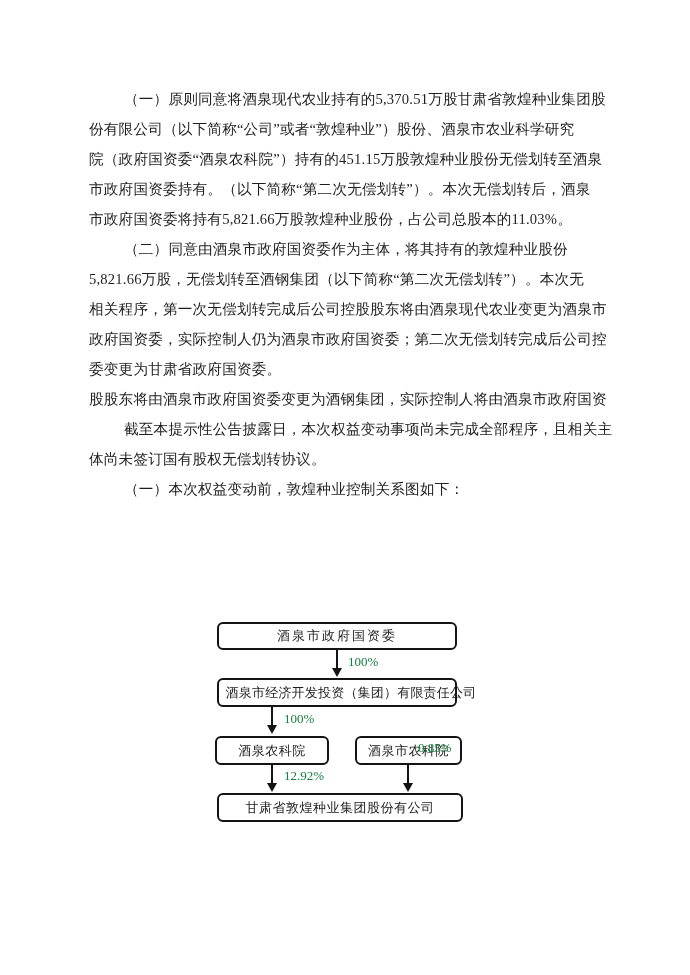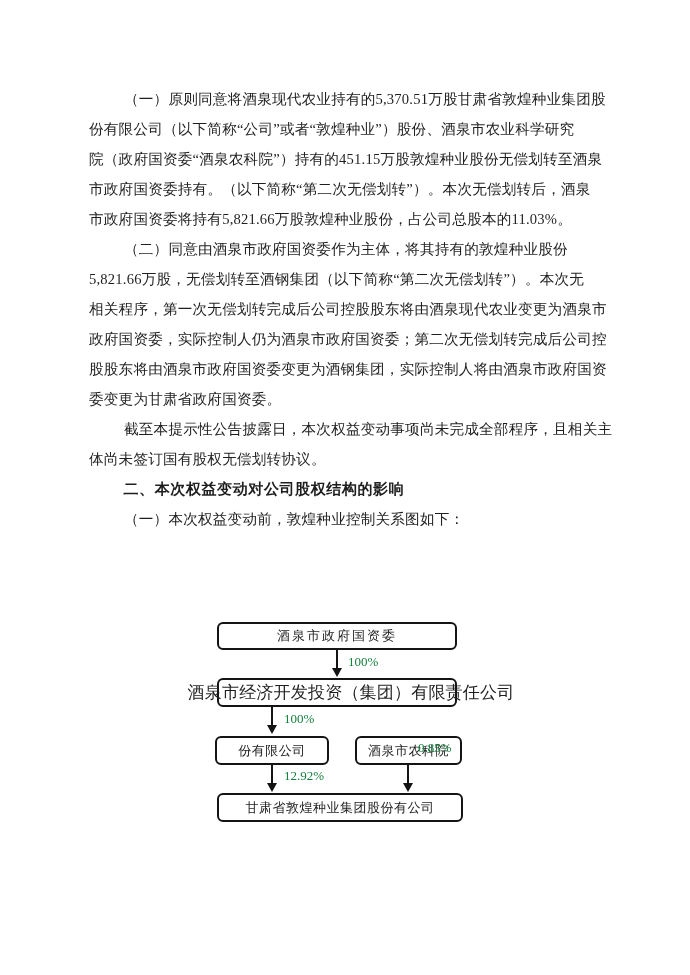--- a/index.html
+++ b/index.html
@@ -40,21 +40,21 @@
     border: 2px solid #141414;
     border-radius: 6px;
     background: #ffffff;
     display: flex;
     align-items: center;
     justify-content: center;
     font-size: 13px;
     letter-spacing: 0.5px;
     white-space: nowrap;
   }
-  .obox-wide { font-size: 17px; letter-spacing: 0.2px; padding-left: 28px; }
+  .obox-wide { font-size: 13px; letter-spacing: 0.2px; padding-left: 28px; }
   .vline { position: absolute; width: 2px; background: #141414; }
   .ahead {
     position: absolute;
     width: 0; height: 0;
     border-left: 5px solid transparent;
     border-right: 5px solid transparent;
     border-top: 9px solid #141414;
   }
   .pct {
     position: absolute;
@@ -75,46 +75,45 @@
     <div class="line">份有限公司（以下简称“公司”或者“敦煌种业”）股份、酒泉市农业科学研究</div>
     <div class="line">院（政府国资委“酒泉农科院”）持有的451.15万股敦煌种业股份无偿划转至酒泉</div>
     <div class="line">市政府国资委持有。（以下简称“第二次无偿划转”）。本次无偿划转后，酒泉</div>
     <div class="line">市政府国资委将持有5,821.66万股敦煌种业股份，占公司总股本的11.03%。</div>
 
     <div class="line ind">（二）同意由酒泉市政府国资委作为主体，将其持有的敦煌种业股份</div>
     <div class="line">5,821.66万股，无偿划转至酒钢集团（以下简称“第二次无偿划转”）。本次无</div>
 
     <div class="line">相关程序，第一次无偿划转完成后公司控股股东将由酒泉现代农业变更为酒泉市</div>
     <div class="line">政府国资委，实际控制人仍为酒泉市政府国资委；第二次无偿划转完成后公司控</div>
+    <div class="line">委变更为甘肃省政府国资委。</div>
     <div class="line">股股东将由酒泉市政府国资委变更为酒钢集团，实际控制人将由酒泉市政府国资</div>
-    <div class="line">委变更为甘肃省政府国资委。</div>
 
     <div class="line ind">截至本提示性公告披露日，本次权益变动事项尚未完成全部程序，且相关主</div>
     <div class="line">体尚未签订国有股权无偿划转协议。</div>
 
-    <div class="line heading">二、本次权益变动对公司股权结构的影响</div>
 
     <div class="line ind">（一）本次权益变动前，敦煌种业控制关系图如下：</div>
   </div>
 
   <div class="diagram">
 
     <div class="obox" style="left:217px; top:622px; width:240px; height:28px; letter-spacing:2px;">酒泉市政府国资委</div>
 
     <div class="vline" style="left:336px; top:650px; height:19px;"></div>
     <div class="ahead" style="left:332px; top:668px;"></div>
     <div class="pct" style="left:348px; top:654px;">100%</div>
 
     <div class="obox obox-wide" style="left:217px; top:678px; width:240px; height:29px;">酒泉市经济开发投资（集团）有限责任公司</div>
 
     <div class="vline" style="left:271px; top:707px; height:19px;"></div>
     <div class="ahead" style="left:267px; top:725px;"></div>
     <div class="pct" style="left:284px; top:711px;">100%</div>
 
-    <div class="obox" style="left:215px; top:736px; width:114px; height:29px;">份有限公司</div>
+    <div class="obox" style="left:215px; top:736px; width:114px; height:29px;">酒泉农科院</div>
     <div class="obox" style="left:355px; top:736px; width:107px; height:29px;">酒泉市农科院</div>
 
     <div class="vline" style="left:271px; top:765px; height:19px;"></div>
     <div class="ahead" style="left:267px; top:783px;"></div>
     <div class="pct" style="left:284px; top:768px;">12.92%</div>
 
     <div class="vline" style="left:407px; top:765px; height:19px;"></div>
     <div class="ahead" style="left:403px; top:783px;"></div>
     <div class="pct" style="left:418px; top:740px;">0.85%</div>
 

